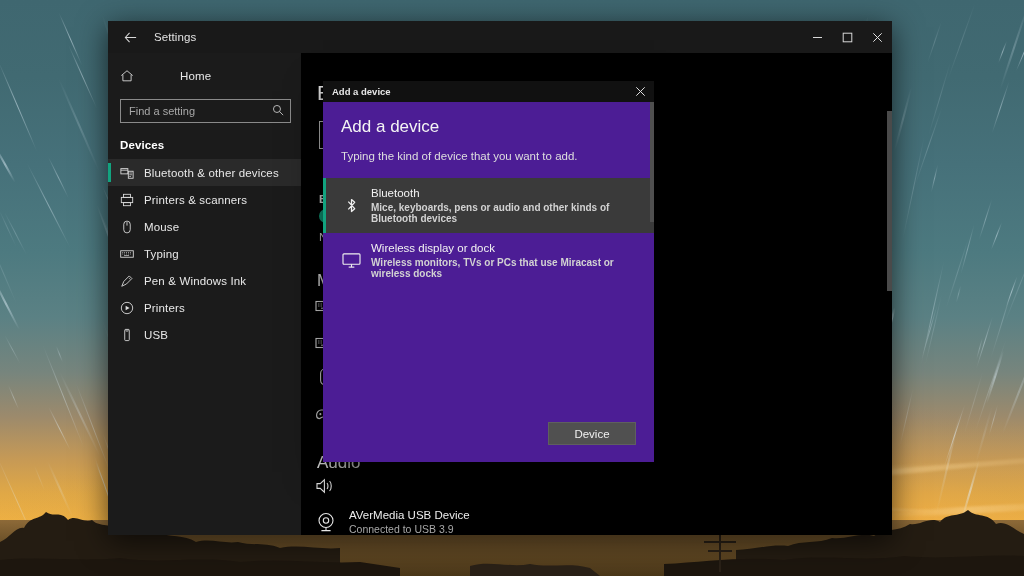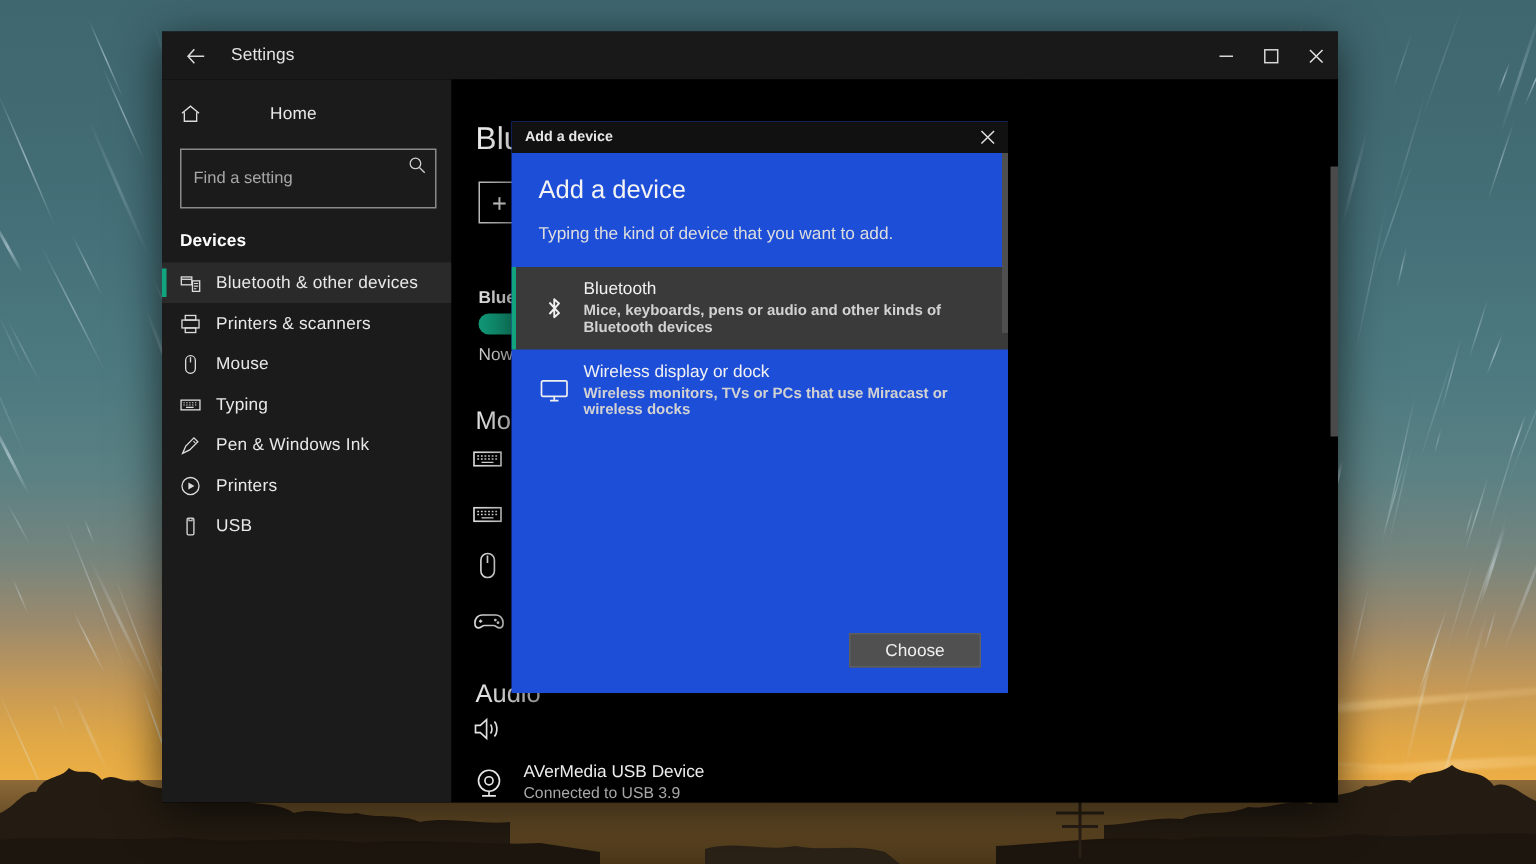--- a/index.html
+++ b/index.html
@@ -93,21 +93,21 @@
   }
   .nav-row .ico {
     width:24px; display:flex; align-items:center; justify-content:flex-start;
     color:#dcdcdc;
   }
   .nav-row .lbl { font-size:11.5px; color:#e8e8e8; letter-spacing:.15px; }
   #home-row { margin-top:8px;gap:36px; }
 
   #search-wrap { margin:8px 10px 0 12px; position:relative; }
   #search-input {
-    width:171px; height:40px; background:#1b1b1b; border:1px solid #8a8a8a;
+    width:171px; height:24px; background:#1b1b1b; border:1px solid #8a8a8a;
     color:#c9c9c9; font-size:11px; padding:0 22px 0 8px;
     font-family:"Liberation Sans", sans-serif; outline:none;
   }
   #search-input::placeholder { color:#a8a8a8; }
   #search-icon-btn {
     position:absolute; right:4px; top:0; width:18px; height:22px;
     display:flex; align-items:center; justify-content:center; color:#cfcfcf;
   }
   #devices-heading {
     font-size:11.5px; color:#ffffff; font-weight:bold; margin:16px 0 8px 12px; letter-spacing:.1px;
@@ -161,22 +161,22 @@
   
   #main-scroll {
     position:absolute; right:0; top:0; width:5px; height:100%;
   }
   #main-scroll .thumb {
     position:absolute; top:58px; left:0; width:5px; height:180px; background:#4a4a4a;
   }
 
   
   #add-device-dialog {
-    position:absolute; left:233px; top:60px; width:331px; height:381px;
-    background:#1d4ed8; box-shadow:0 10px 34px rgba(0,0,0,.75);
+    position:absolute; left:215px; top:60px; width:331px; height:381px;
+    background:#4c1d95; box-shadow:0 10px 34px rgba(0,0,0,.75);
     display:flex; flex-direction:column; overflow:hidden;
   }
   #dlg-titlebar {
     height:21px; background:#111111; display:flex; align-items:center;
     padding-left:9px; flex:0 0 auto;
   }
   #dlg-titlebar .t { font-size:9.5px; color:#e8e8e8; font-weight:bold; }
   #dlg-close {
     margin-left:auto; width:28px; height:21px;
     display:flex; align-items:center; justify-content:center; color:#e0e0e0;
@@ -700,21 +700,21 @@
         </span>
         <span class="otxt">
           <span class="otitle" style="display:block">Wireless display or dock</span>
           <span class="odesc" style="display:block">Wireless monitors, TVs or PCs that use Miracast or wireless docks</span>
         </span>
       </div>
 
     </div>
 
     <div id="dlg-footer">
-      <button id="dlg-cancel">Choose</button>
+      <button id="dlg-cancel">Device</button>
     </div>
 
     <div id="dlg-scroll">
       <div class="dthumb"></div>
     </div>
   </div>
 
 </div>
 
 </body></html>

